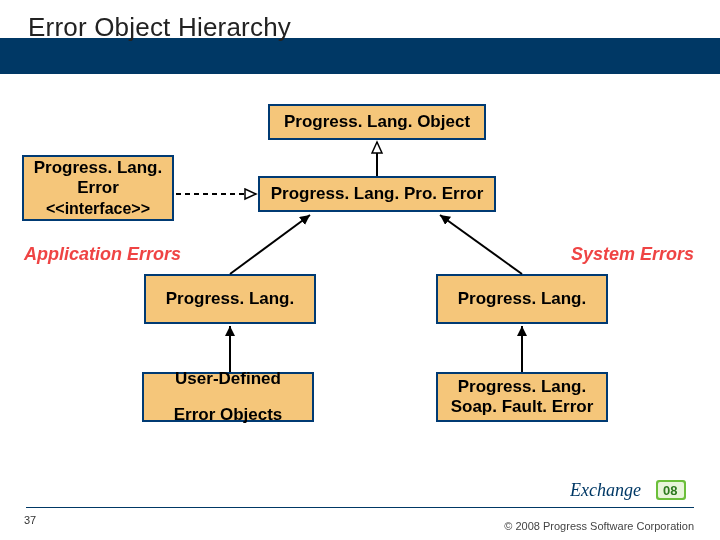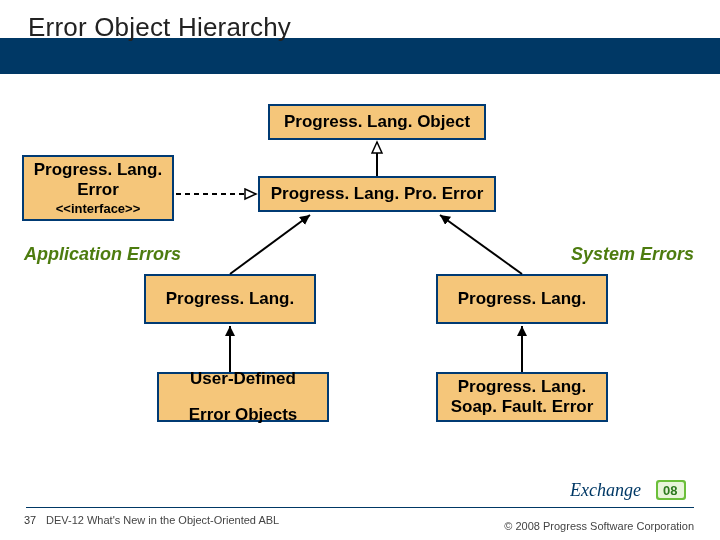--- a/index.html
+++ b/index.html
@@ -3,22 +3,22 @@
 <meta charset="utf-8">
 <style>
   * { box-sizing: border-box; margin: 0; padding: 0; }
   html, body { width: 720px; height: 540px; font-family: Arial, Helvetica, sans-serif; background: #fff; overflow: hidden; }
   .slide { position: relative; width: 720px; height: 540px; padding-left: 22px; }
   .title-bar { position: absolute; top: 38px; left: 0; width: 720px; height: 36px; background: #003865; }
   .title-text { position: absolute; top: 12px; left: 28px; font-size: 26px; color: #222; letter-spacing: 0.2px; }
   .box { position: absolute; background: #f5c67a; border: 2px solid #003a73; text-align: center; display: flex; flex-direction: column; justify-content: center; align-items: center; padding: 2px 4px; }
   .box .l1 { font-weight: bold; font-size: 17px; line-height: 1.15; }
   .box .l2 { font-weight: bold; font-size: 17px; line-height: 1.15; }
-  .box .sub { font-size: 13px; font-weight: bold; margin-top: 2px; }
-  .cat { position: absolute; font-style: italic; font-weight: bold; font-size: 18px; color: #4d7c0f; }
+  .box .sub { font-size: 16px; font-weight: bold; margin-top: 2px; }
+  .cat { position: absolute; font-style: italic; font-weight: bold; font-size: 18px; color: #ef4444; }
   .footer-bar { position: absolute; left: 26px; bottom: 32px; width: 668px; height: 0; border-top: 1.5px solid #003865; }
   .page-num { position: absolute; left: 24px; bottom: 14px; font-size: 11px; color: #333; }
   .footer-title { position: absolute; left: 46px; bottom: 14px; font-size: 11px; color: #444; }
   .copyright { position: absolute; right: 26px; bottom: 8px; font-size: 11px; color: #444; }
   .logo { position: absolute; right: 30px; bottom: 32px; width: 120px; height: 34px; }
   .logo-text { font-family: "Times New Roman", serif; font-style: italic; font-size: 18px; fill: #003865; }
   svg.connectors { position: absolute; top: 0; left: 0; width: 720px; height: 540px; pointer-events: none; }
 </style>
 </head>
 <body>
@@ -45,21 +45,21 @@
   <div class="cat" style="right:26px; top:244px;">System Errors</div>
 
   <div class="box" style="left:144px; top:274px; width:172px; height:50px;">
     <div class="l1">Progress. Lang.</div>
   </div>
 
   <div class="box" style="left:436px; top:274px; width:172px; height:50px;">
     <div class="l1">Progress. Lang.</div>
   </div>
 
-  <div class="box" style="left:157px; top:372px; width:172px; height:50px;gap:16px;">
+  <div class="box" style="left:142px; top:372px; width:172px; height:50px;gap:16px;">
     <div class="l1">User-Defined</div>
     <div class="l2">Error Objects</div>
   </div>
 
   <div class="box" style="left:436px; top:372px; width:172px; height:50px;">
     <div class="l1">Progress. Lang.</div>
     <div class="l2">Soap. Fault. Error</div>
   </div>
 
   <svg class="connectors">
@@ -80,21 +80,20 @@
 
     <line x1="522" y1="274" x2="440" y2="215" stroke="#000" stroke-width="2" marker-end="url(#filled-tri)"></line>
 
     <line x1="230" y1="372" x2="230" y2="326" stroke="#000" stroke-width="2" marker-end="url(#filled-tri)"></line>
 
     <line x1="522" y1="372" x2="522" y2="326" stroke="#000" stroke-width="2" marker-end="url(#filled-tri)"></line>
   </svg>
 
   <div class="footer-bar"></div>
   <div class="page-num">37</div>
-  <div class="footer-title">DEV-12 What's New in the Object-Oriented ABL</div>
   <div class="copyright">© 2008 Progress Software Corporation</div>
   <svg class="logo" viewBox="0 0 120 34">
     <text x="0" y="22" class="logo-text">Exchange</text>
     <rect x="86" y="6" width="30" height="20" rx="3" fill="#6bbf3a"></rect>
     <rect x="88" y="8" width="26" height="16" rx="2" fill="#e8f5da"></rect>
     <text x="93" y="21" font-family="Arial" font-weight="bold" font-size="13" fill="#2d7a1f">08</text>
   </svg>
 </div>
 
 </body></html>

